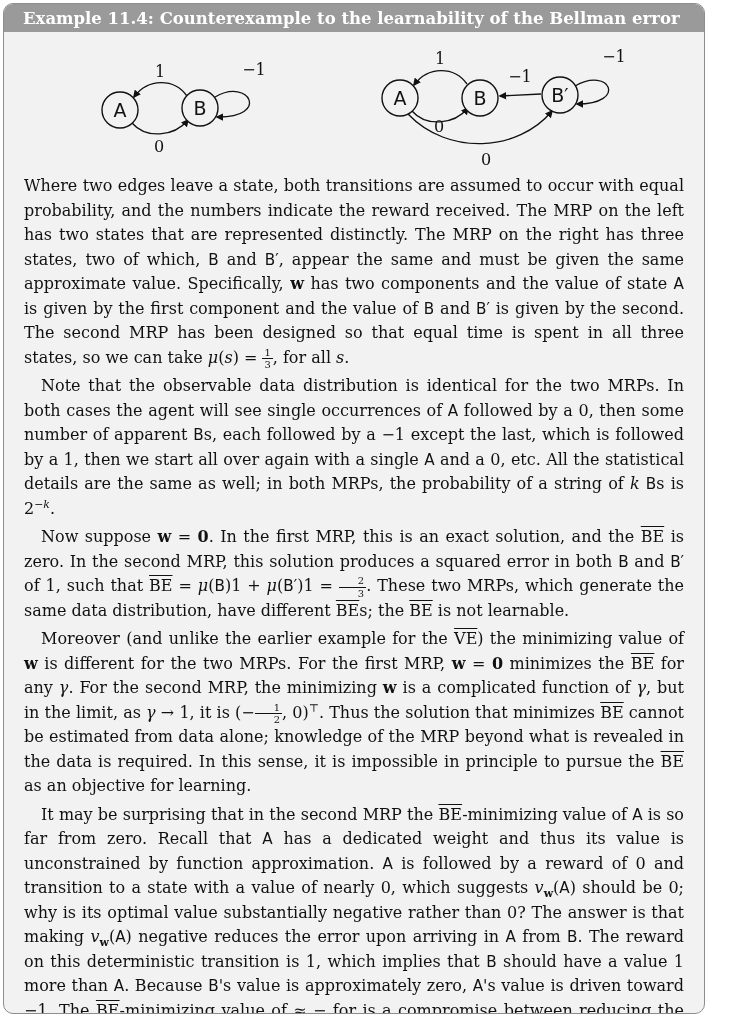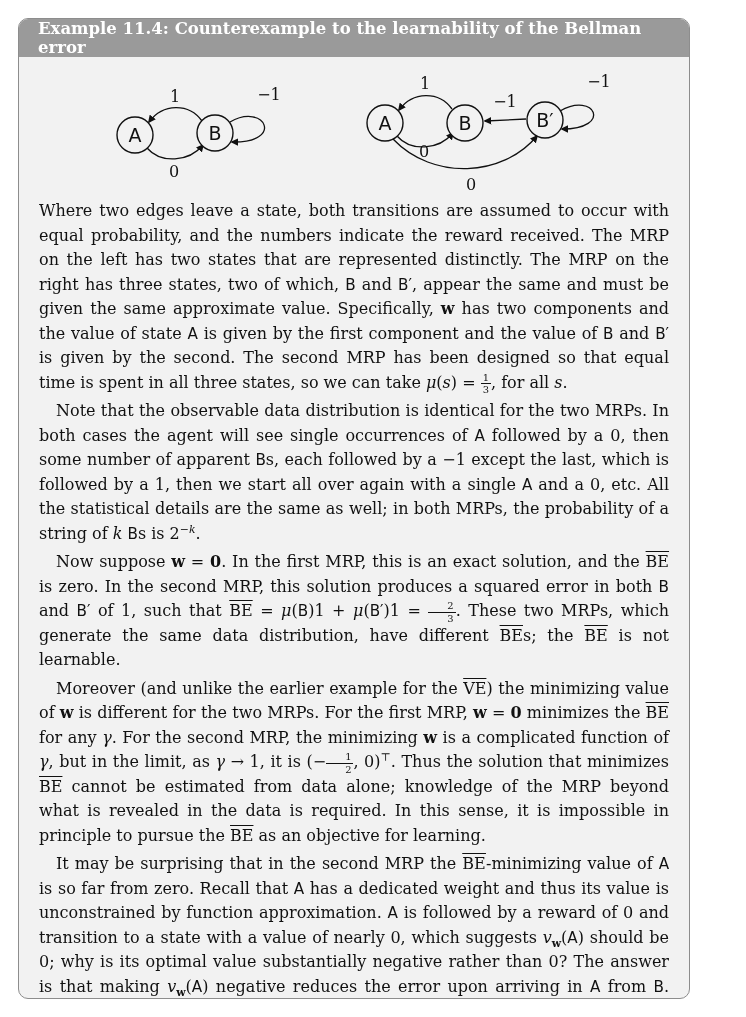--- a/index.html
+++ b/index.html
@@ -2,21 +2,21 @@
 <html style="--header_bg: #9a9a9a; --body_bg: #f2f2f2; --border: #8d8d8d; --title_text: #ffffff; --text: #111111;"><head>
 <meta charset="utf-8">
 <style>
   :root{
     --header_bg:#9a9a9a; --body_bg:#f2f2f2; --border:#8d8d8d;
     --title_text:#ffffff; --text:#111111;
   }
   *{margin:0;padding:0;box-sizing:border-box;}
   html,body{background:#ffffff;}
   body{width:746px;height:1017px;font-family:"DejaVu Serif","Liberation Serif",serif;color:var(--text);}
-  .page{width:708px;height:1017px;padding:18px;}
+  .page{width:708px;height:1017px;padding:3px;}
   .box{width:100%;height:100%;display:flex;flex-direction:column;border:1.5px solid var(--border);
        border-radius:10px;background:var(--body_bg);overflow:hidden;}
   .box-header{flex:0 0 28px;background:var(--header_bg);display:flex;align-items:center;
        padding-left:19px;color:var(--title_text);font-weight:bold;font-size:16.5px;}
   .box-body{flex:1 1 auto;padding:10px 20px 6px 20px;font-size:16px;line-height:24.5px;
        text-align:justify;}
   p.para{margin:0 0 4px 0;}
   p.indent{text-indent:17px;}
   
   .sf{font-family:"DejaVu Sans","Liberation Sans",sans-serif;font-size:0.95em;}

